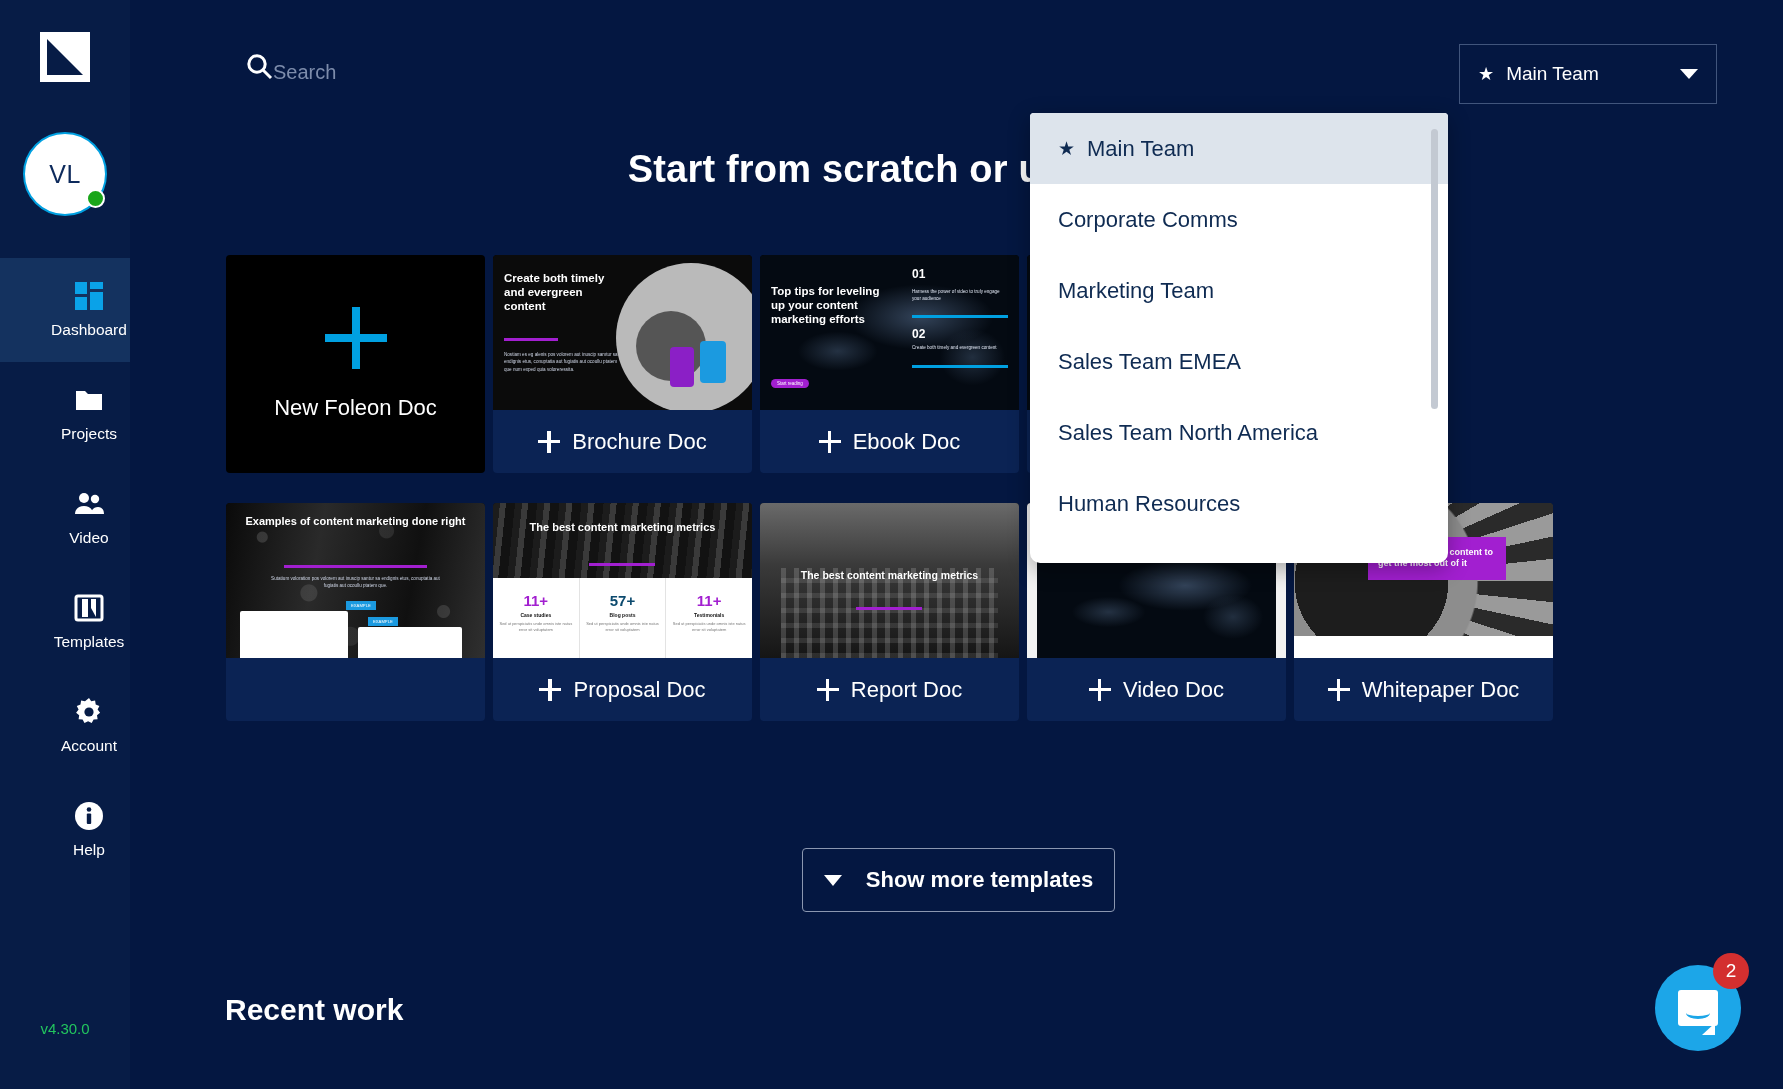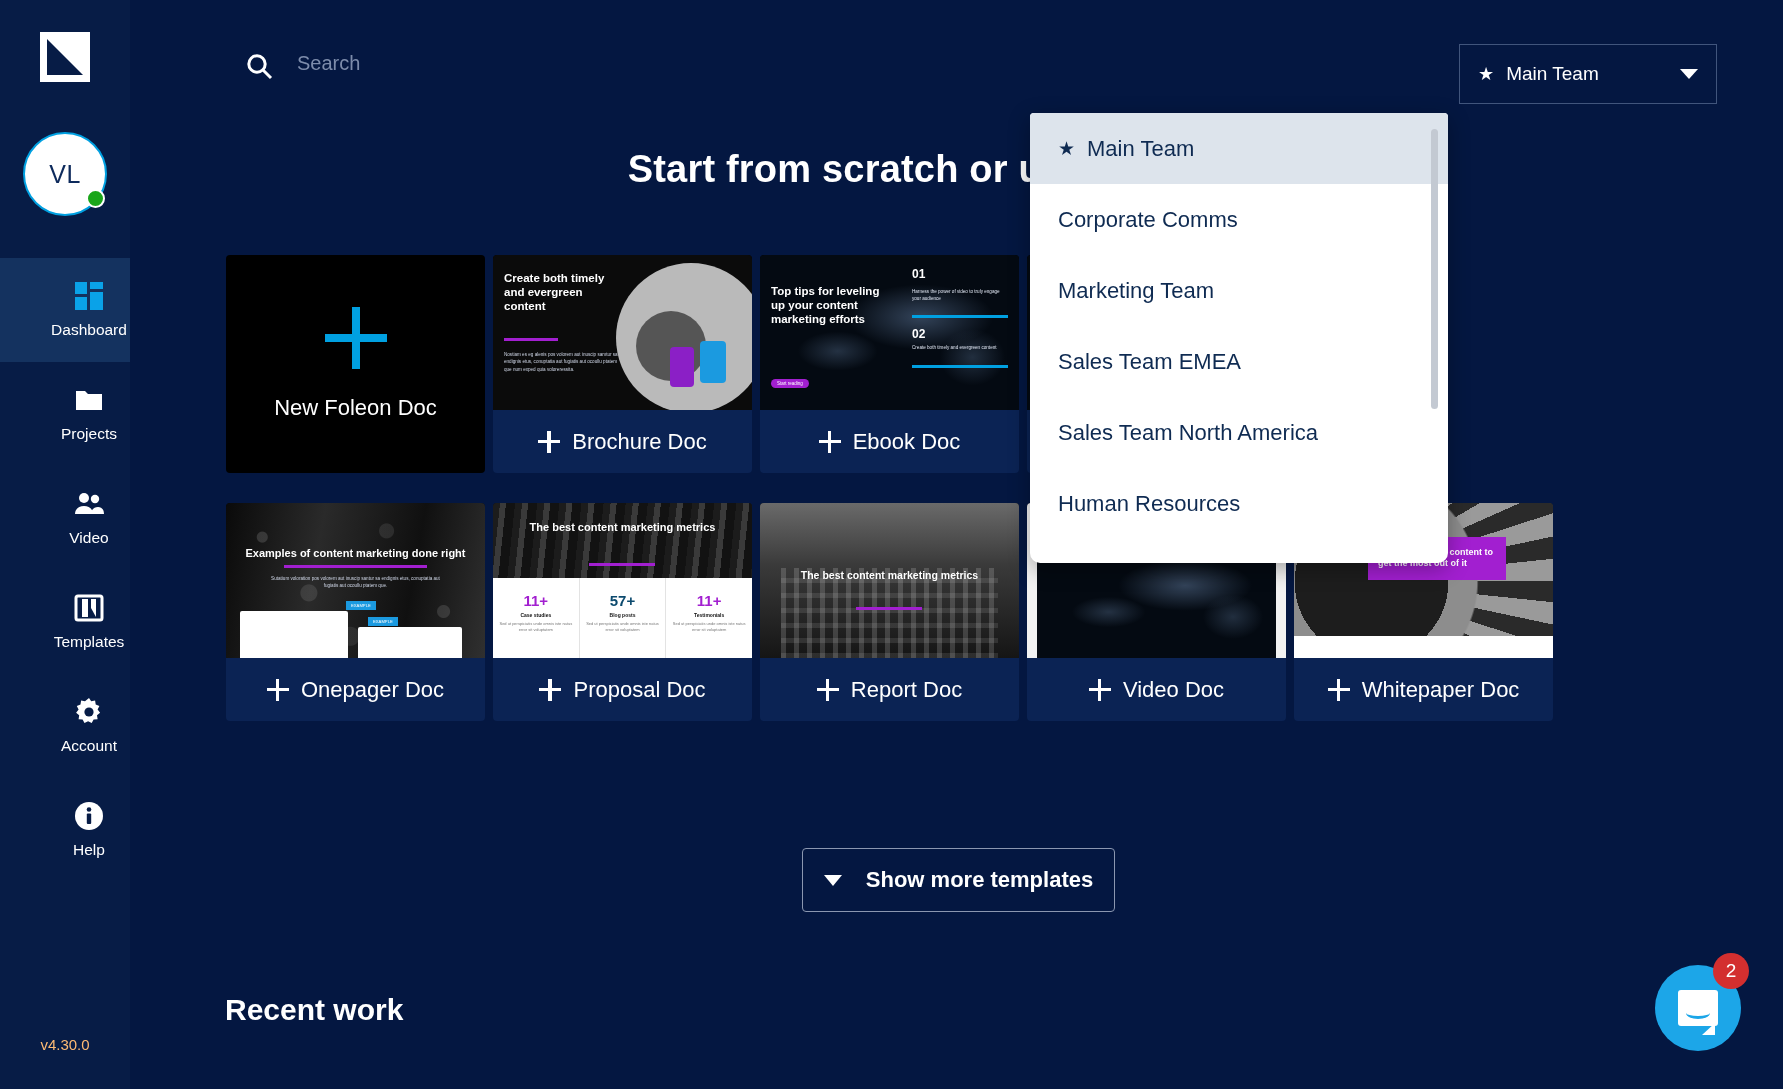--- a/index.html
+++ b/index.html
@@ -50,28 +50,28 @@
     display:flex; flex-direction:column; align-items:center; justify-content:center;
     gap: 10px; cursor:pointer;
     color:#ffffff;
     padding-left:48px;
   }
   .nav-item.active { background:#14325f; }
   .nav-label { font-size: 15.5px; color:#ffffff; }
   .nav-icon { width:30px; height:30px; display:block; }
 
   .version {
-    position:absolute; bottom: 36px; left:0; width:130px;
-    text-align:center; font-size:15px; color:#fdba74;
+    position:absolute; bottom: 52px; left:0; width:130px;
+    text-align:center; font-size:15px; color:#22c55e;
   }
 
   
   .search-area{
     position:absolute; left:245px; top:52px;
-    display:flex; align-items:flex-start; gap:24px;
+    display:flex; align-items:flex-end; 
     z-index: 5;
   }
   .search-input{
     background:transparent; border:none; outline:none;
     color:#ffffff; font-size:20px;
     font-family:"Liberation Sans", sans-serif;
     width: 420px;
   }
   .search-input::placeholder{ color:#7d8cab; }
 
@@ -449,31 +449,27 @@
         <span>Leadgen Doc</span>
       </div>
     </div>
 
     <div style="height:0;"></div>
     <div style="height:0;"></div>
 
     <div class="card">
       <div class="thumb">
         <div class="noise"></div>
-        <div class="tt" style="left:0;right:0;top:12px;text-align:center;font-size:11px;line-height:1.25;margin-top:32px;">Examples of content marketing done right</div>
+        <div class="tt" style="left:0;right:0;top:12px;text-align:center;font-size:11px;line-height:1.25;">Examples of content marketing done right</div>
         <div class="mini-rule" style="left:58px;width:143px;top:62px;"></div>
         <div class="lorem" style="left:44px;right:44px;top:72px;text-align:center;">Sutatium voloration pos volorem aut inuscip santur sa endignis etus, conuptatia aut fugiatis aut ocoullu ptatem que.</div>
         <div style="position:absolute;left:14px;top:108px;width:108px;height:52px;background:#fff;border-radius:2px;"></div>
         <div style="position:absolute;left:132px;top:124px;width:104px;height:40px;background:#fff;border-radius:2px;"></div>
         <div style="position:absolute;left:120px;top:98px;background:#1b9ae0;color:#fff;font-size:4.2px;padding:2px 5px;">EXAMPLE</div>
         <div style="position:absolute;left:142px;top:114px;background:#1b9ae0;color:#fff;font-size:4.2px;padding:2px 5px;">EXAMPLE</div>
-      </div>
-      <div class="card-label">
-        <span class="plus-sm"></span>
-        <span>Onepager Doc</span>
       </div>
     </div>
 
     <div class="card">
       <div class="thumb">
         <div class="bars" style="bottom:80px;"></div>
         <div class="tt" style="left:0;right:0;top:18px;text-align:center;font-size:11px;line-height:1.25;">The best content marketing metrics</div>
         <div class="mini-rule" style="left:96px;width:66px;top:60px;"></div>
         <div style="position:absolute;left:0;right:0;top:75px;bottom:0;background:#fff;display:flex;">
           <div style="flex:1;text-align:center;padding-top:14px;border-right:1px solid #e3e3e3;">

